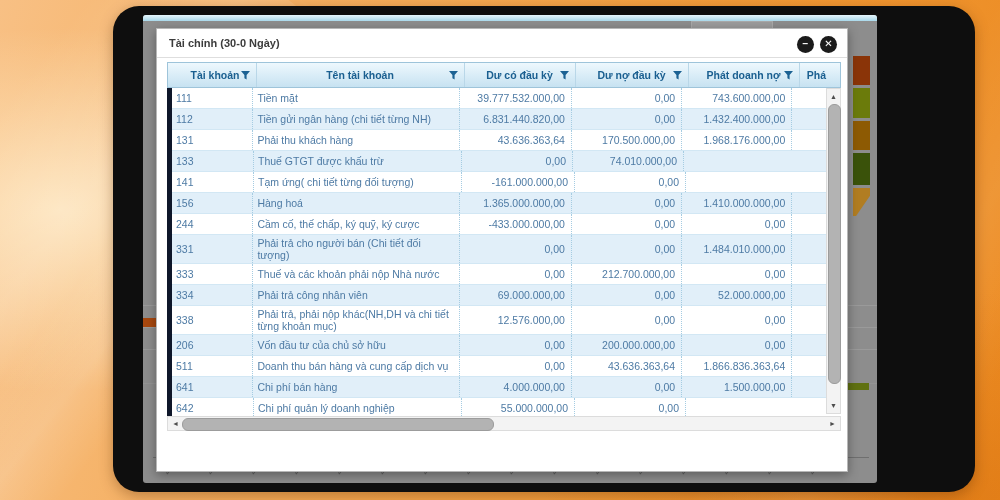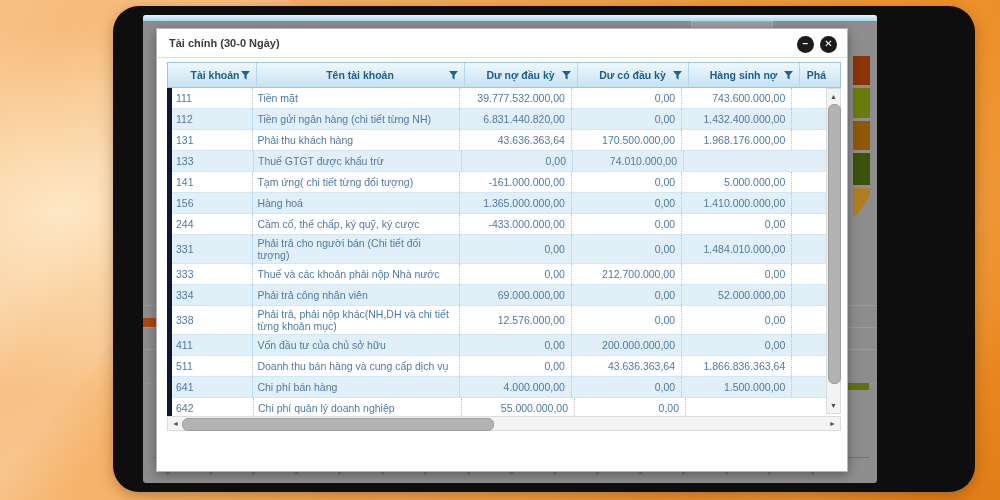--- a/index.html
+++ b/index.html
@@ -164,38 +164,38 @@
               </span>
             </div>
             <div class="gh c1">
               <span>Tên tài khoản</span>
               <span class="flt">
                 <svg width="11" height="11">
                     <path d="M1,1 h9 l-3.4,4 v4.6 l-2.2,-1.3 v-3.3 z" fill="#1c6293"></path>
                   </svg>
               </span>
             </div>
+            <div class="gh c3">
+              <span>Dư có đầu kỳ</span>
+              <span class="flt">
+                <svg width="11" height="11">
+                    <path d="M1,1 h9 l-3.4,4 v4.6 l-2.2,-1.3 v-3.3 z" fill="#1c6293"></path>
+                  </svg>
+              </span>
+            </div>
             <div class="gh c2">
               <span>Dư nợ đầu kỳ</span>
               <span class="flt">
                 <svg width="11" height="11">
                     <path d="M1,1 h9 l-3.4,4 v4.6 l-2.2,-1.3 v-3.3 z" fill="#1c6293"></path>
                   </svg>
               </span>
             </div>
-            <div class="gh c3">
-              <span>Dư có đầu kỳ</span>
-              <span class="flt">
-                <svg width="11" height="11">
-                    <path d="M1,1 h9 l-3.4,4 v4.6 l-2.2,-1.3 v-3.3 z" fill="#1c6293"></path>
-                  </svg>
-              </span>
-            </div>
             <div class="gh c4">
-              <span>Hàng sinh nợ</span>
+              <span>Phát doanh nợ</span>
               <span class="flt">
                 <svg width="11" height="11">
                     <path d="M1,1 h9 l-3.4,4 v4.6 l-2.2,-1.3 v-3.3 z" fill="#1c6293"></path>
                   </svg>
               </span>
             </div>
             <div class="gh c5">
               <span>Phá</span>
             </div>
           </div>
@@ -230,21 +230,20 @@
                 <div class="td c1">Thuế GTGT được khấu trừ</div>
                 <div class="td c3 num">0,00</div>
                 <div class="td c4 num">74.010.000,00</div>
                 <div class="td c5"></div>
               </div>
               <div class="tr">
                 <div class="td c0">141</div>
                 <div class="td c1">Tạm ứng( chi tiết từng đối tượng)</div>
                 <div class="td c2 num">-161.000.000,00</div>
                 <div class="td c3 num">0,00</div>
-                <div class="td c4 num">5.000.000,00</div>
                 <div class="td c5"></div>
               </div>
               <div class="tr">
                 <div class="td c0">156</div>
                 <div class="td c1">Hàng hoá</div>
                 <div class="td c2 num">1.365.000.000,00</div>
                 <div class="td c3 num">0,00</div>
                 <div class="td c4 num">1.410.000.000,00</div>
                 <div class="td c5"></div>
               </div>
@@ -282,21 +281,21 @@
               </div>
               <div class="tr">
                 <div class="td c0">338</div>
                 <div class="td c1">Phải trả, phải nộp khác(NH,DH và chi tiết từng khoản mục)</div>
                 <div class="td c2 num">12.576.000,00</div>
                 <div class="td c3 num">0,00</div>
                 <div class="td c4 num">0,00</div>
                 <div class="td c5"></div>
               </div>
               <div class="tr">
-                <div class="td c0">411</div>
+                <div class="td c0">206</div>
                 <div class="td c1">Vốn đầu tư của chủ sở hữu</div>
                 <div class="td c2 num">0,00</div>
                 <div class="td c3 num">200.000.000,00</div>
                 <div class="td c4 num">0,00</div>
                 <div class="td c5"></div>
               </div>
               <div class="tr">
                 <div class="td c0">511</div>
                 <div class="td c1">Doanh thu bán hàng và cung cấp dịch vụ</div>
                 <div class="td c2 num">0,00</div>

